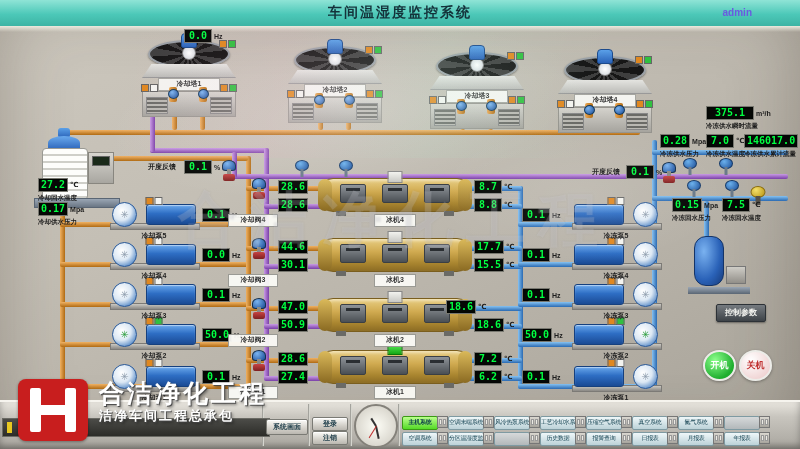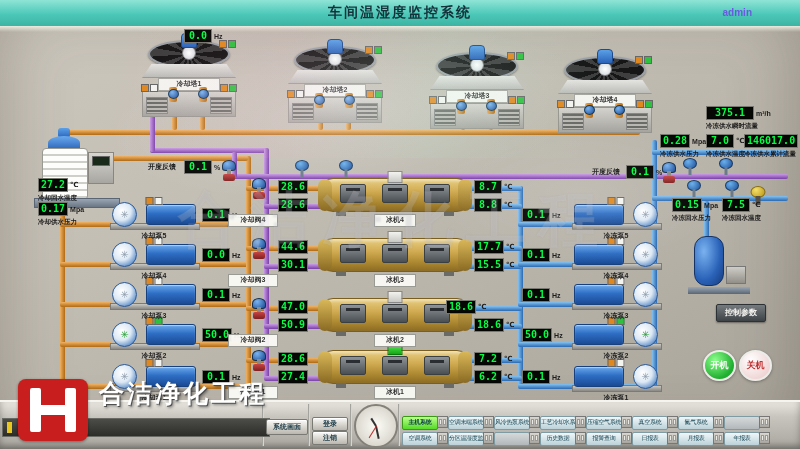--- a/index.html
+++ b/index.html
@@ -805,19 +805,20 @@
     <div class="lamp" style="left:759px;top:432px">
       <i></i>
       <i></i>
     </div>
 
   <div class="wm-ghost">合洁净化工程</div>
   <div class="wm">
     <div class="wm-logo"></div>
     <div class="wm-text">
       <div class="wm-big">合洁净化工程</div>
+      <div class="wm-mid">洁净车间工程总承包</div>
     </div>
   </div>
 
   <div class="glare g1"></div>
   <div class="glare g2"></div>
   <div class="glare g3"></div>
 </div>
 
 </body></html>

